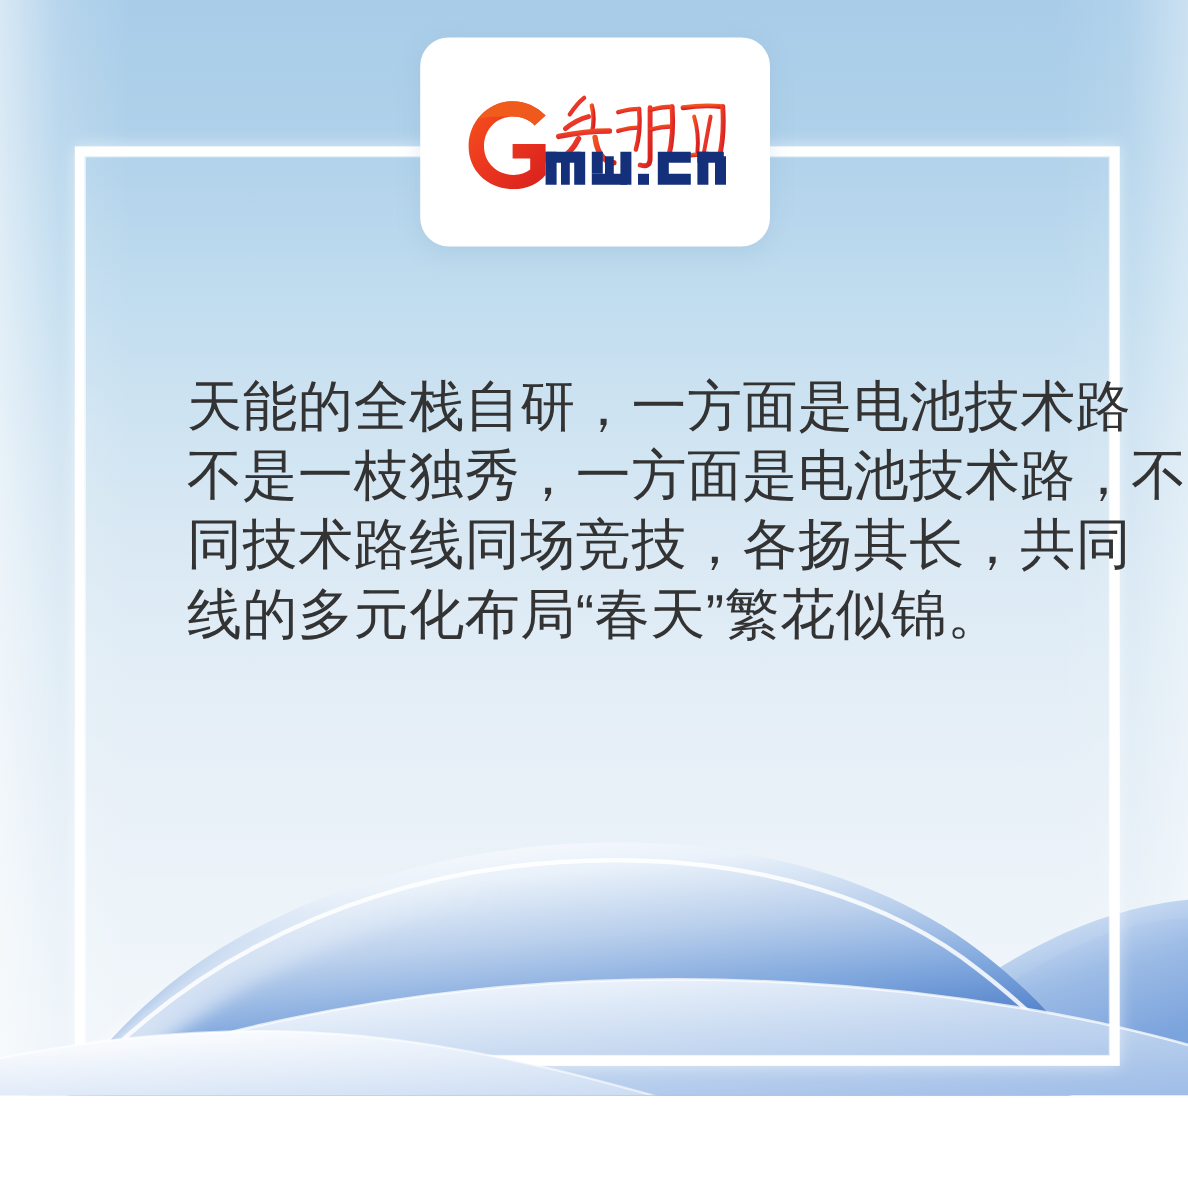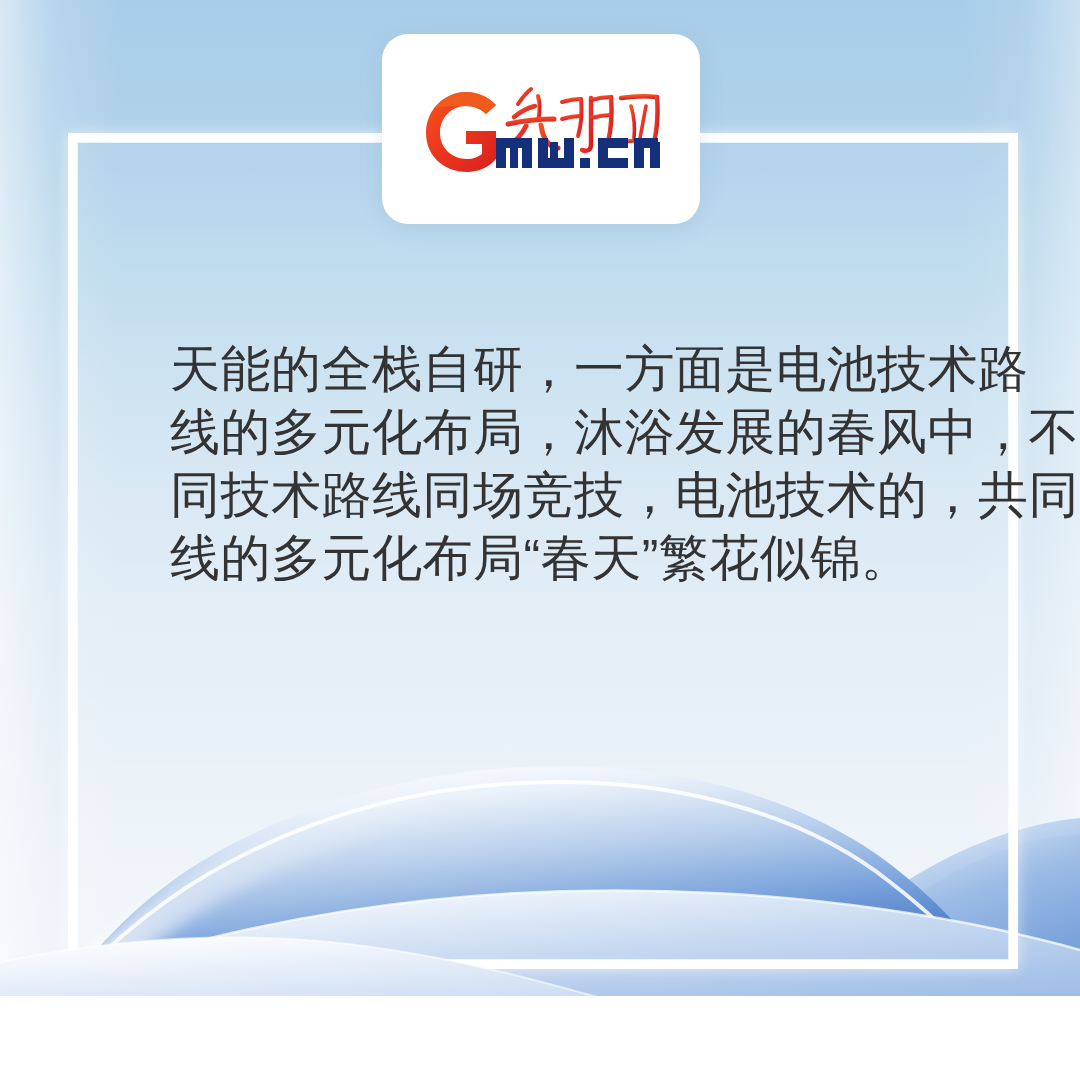--- a/index.html
+++ b/index.html
@@ -259,22 +259,22 @@
     <path d="M 0,962 C 120,938 230,932 330,942 C 470,956 600,998 720,1032
              C 820,1060 940,1074 1080,1076 L 1080,1082 L 0,1082 Z" fill="url(#gFrontB)"></path>
     <path d="M 0,962 C 120,938 230,932 330,942 C 470,956 600,998 720,1032
              C 820,1060 940,1074 1080,1076" fill="none" stroke="#ffffff" stroke-width="2" opacity="0.6"></path>
     <path d="M 0,1038 C 160,1004 340,1002 520,1028 C 700,1054 900,1070 1080,1066
              L 1080,1082 L 0,1082 Z" fill="url(#gBottomB)"></path>
   </svg>
 
   <div class="quote-block">
     <div class="quote-line">天能的全栈自研，一方面是电池技术路</div>
-    <div class="quote-line">线的多元化布局，沐浴发展的春风中，不</div>
-    <div class="quote-line">同技术路线同场竞技，电池技术的，共同</div>
+    <div class="quote-line">不是一枝独秀，一方面是电池技术路，不</div>
+    <div class="quote-line">同技术路线同场竞技，各扬其长，共同</div>
     <div class="quote-line">线的多元化布局“春天”繁花似锦。</div>
   </div>
 
   <div class="logo-card">
     <div class="logo-wrap">
       <svg width="238" height="86" viewBox="0 0 238 86">
         <defs>
           <linearGradient id="gRed" x1="0" y1="0" x2="1" y2="1">
             <stop offset="0%" stop-color="#f4571a"></stop>
             <stop offset="38%" stop-color="#ee3b1f"></stop>

